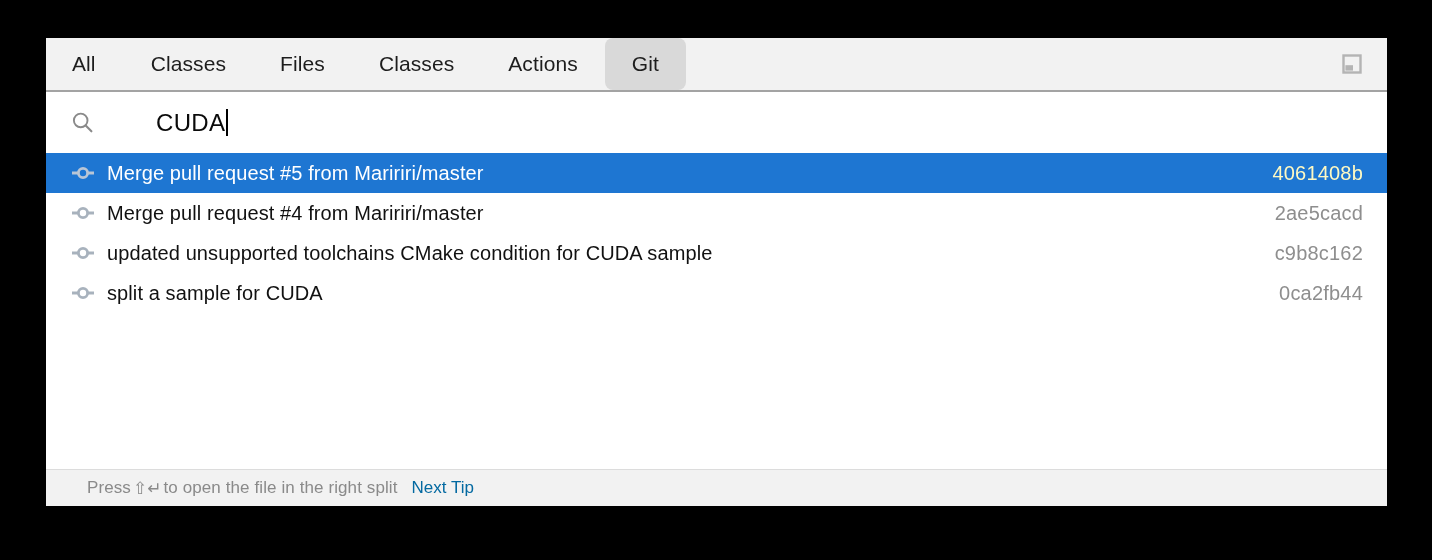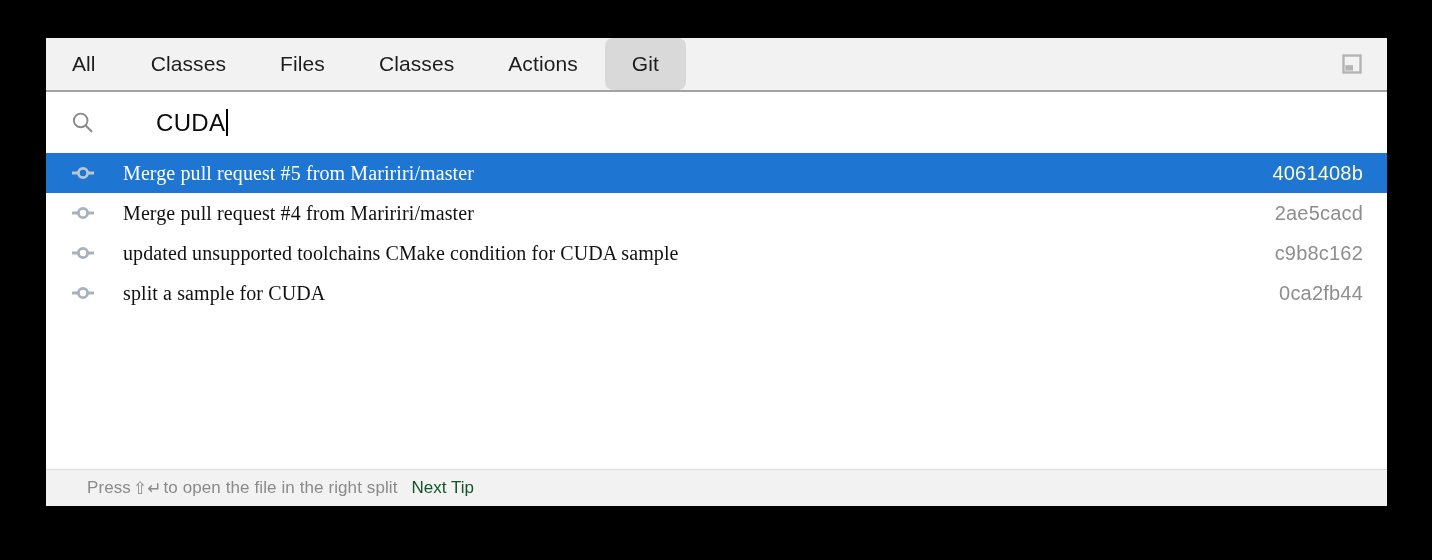--- a/index.html
+++ b/index.html
@@ -122,27 +122,26 @@
   }
   .commit-icon {
     width: 24px;
     height: 16px;
     flex: 0 0 auto;
     display: block;
   }
   .result-title {
     font-size: 20px;
     color: #111111;
-    margin-left: 28px;
+    margin-left: 12px;
     white-space: nowrap;
     overflow: hidden;
     text-overflow: ellipsis;
     flex: 1 1 auto;
     letter-spacing: 0.1px;
-    font-family: Liberation Serif, serif;
   }
   .result-row.selected .result-title {
     color: #ffffff;
   }
   .result-hash {
     font-size: 20px;
     color: #8e8e8e;
     flex: 0 0 auto;
     margin-left: 16px;
     letter-spacing: 0.2px;
@@ -168,21 +167,21 @@
     letter-spacing: 0.1px;
     white-space: nowrap;
   }
   .footer-keys {
     font-size: 17px;
     color: #8a8a8a;
     padding: 0 2px;
   }
   .footer-link {
     font-size: 17px;
-    color: #14532d;
+    color: #0369a1;
     margin-left: 14px;
     white-space: nowrap;
     cursor: pointer;
   }
 </style>
 </head>
 <body>
 
 <div id="search-everywhere-popup">
 

